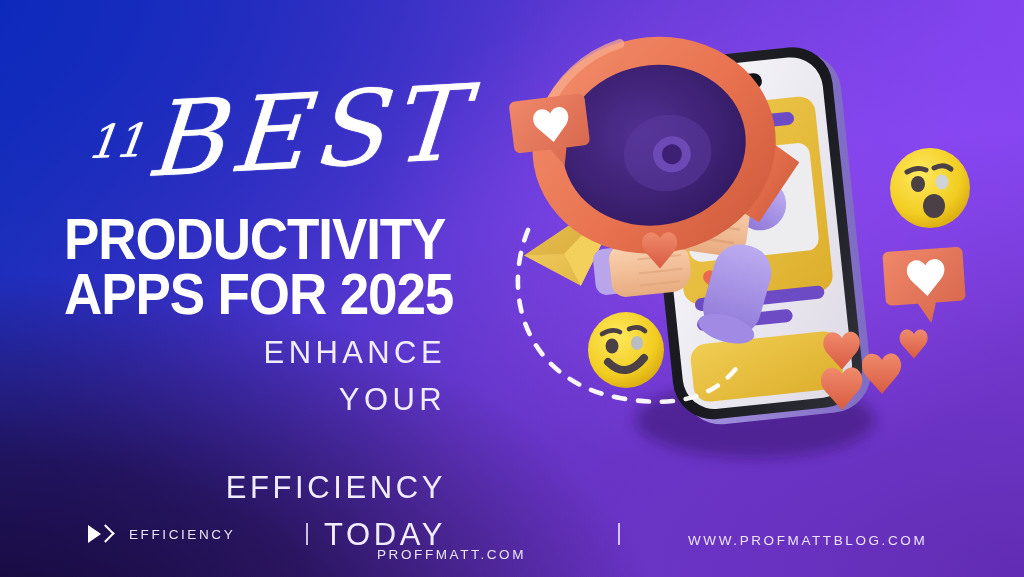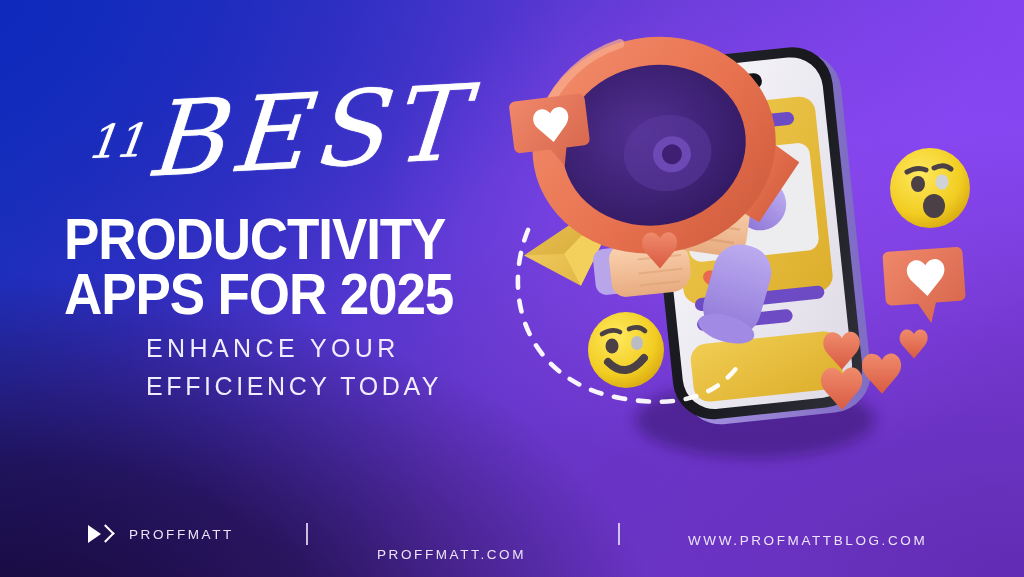--- a/index.html
+++ b/index.html
@@ -59,29 +59,29 @@
     transform:scaleX(.93);
     transform-origin:left center;
     text-transform:uppercase;
     white-space:nowrap;
   }
   .headline .l2{display:block;}
 
   .subhead{
     position:absolute;left:146px;top:330px;
     color:#f2ecff;
-    font-size:25px;
+    font-size:31px;
     font-weight:400;
     letter-spacing:4.4px;
     line-height:1.5;
     text-transform:uppercase;
-    text-align:left;
+    text-align:right;
     width:300px;
   }
-  .subhead .s2{display:block;letter-spacing:3.6px;}
+  .subhead .s2{display:block;letter-spacing:3.6px;margin-top:42px;}
 
   
   .footer{
     position:absolute;left:0;bottom:0;width:1024px;height:86px;
     display:flex;align-items:center;
   }
   .f-item{display:flex;align-items:center;color:#ece4f7;
     font-size:13.5px;letter-spacing:2.6px;font-weight:400;}
   .f-brand{position:absolute;left:88px;display:flex;align-items:center;gap:13px;}
   .f-site{position:absolute;left:377px;margin-top:40px;}
@@ -313,21 +313,21 @@
     </div>
   </div>
 
   <div class="footer">
 
     <div class="f-brand">
       <span class="logo">
         <span class="tri-solid"></span>
         <span class="tri-out"></span>
       </span>
-      <span class="f-item">PROFFMATT</span>
+      <span class="f-item">EFFICIENCY</span>
     </div>
 
     <span class="sep sep-1"></span>
 
     <span class="f-item f-site">PROFFMATT.COM</span>
 
     <span class="sep sep-2"></span>
 
     <span class="f-item f-blog">WWW.PROFMATTBLOG.COM</span>
   </div>

